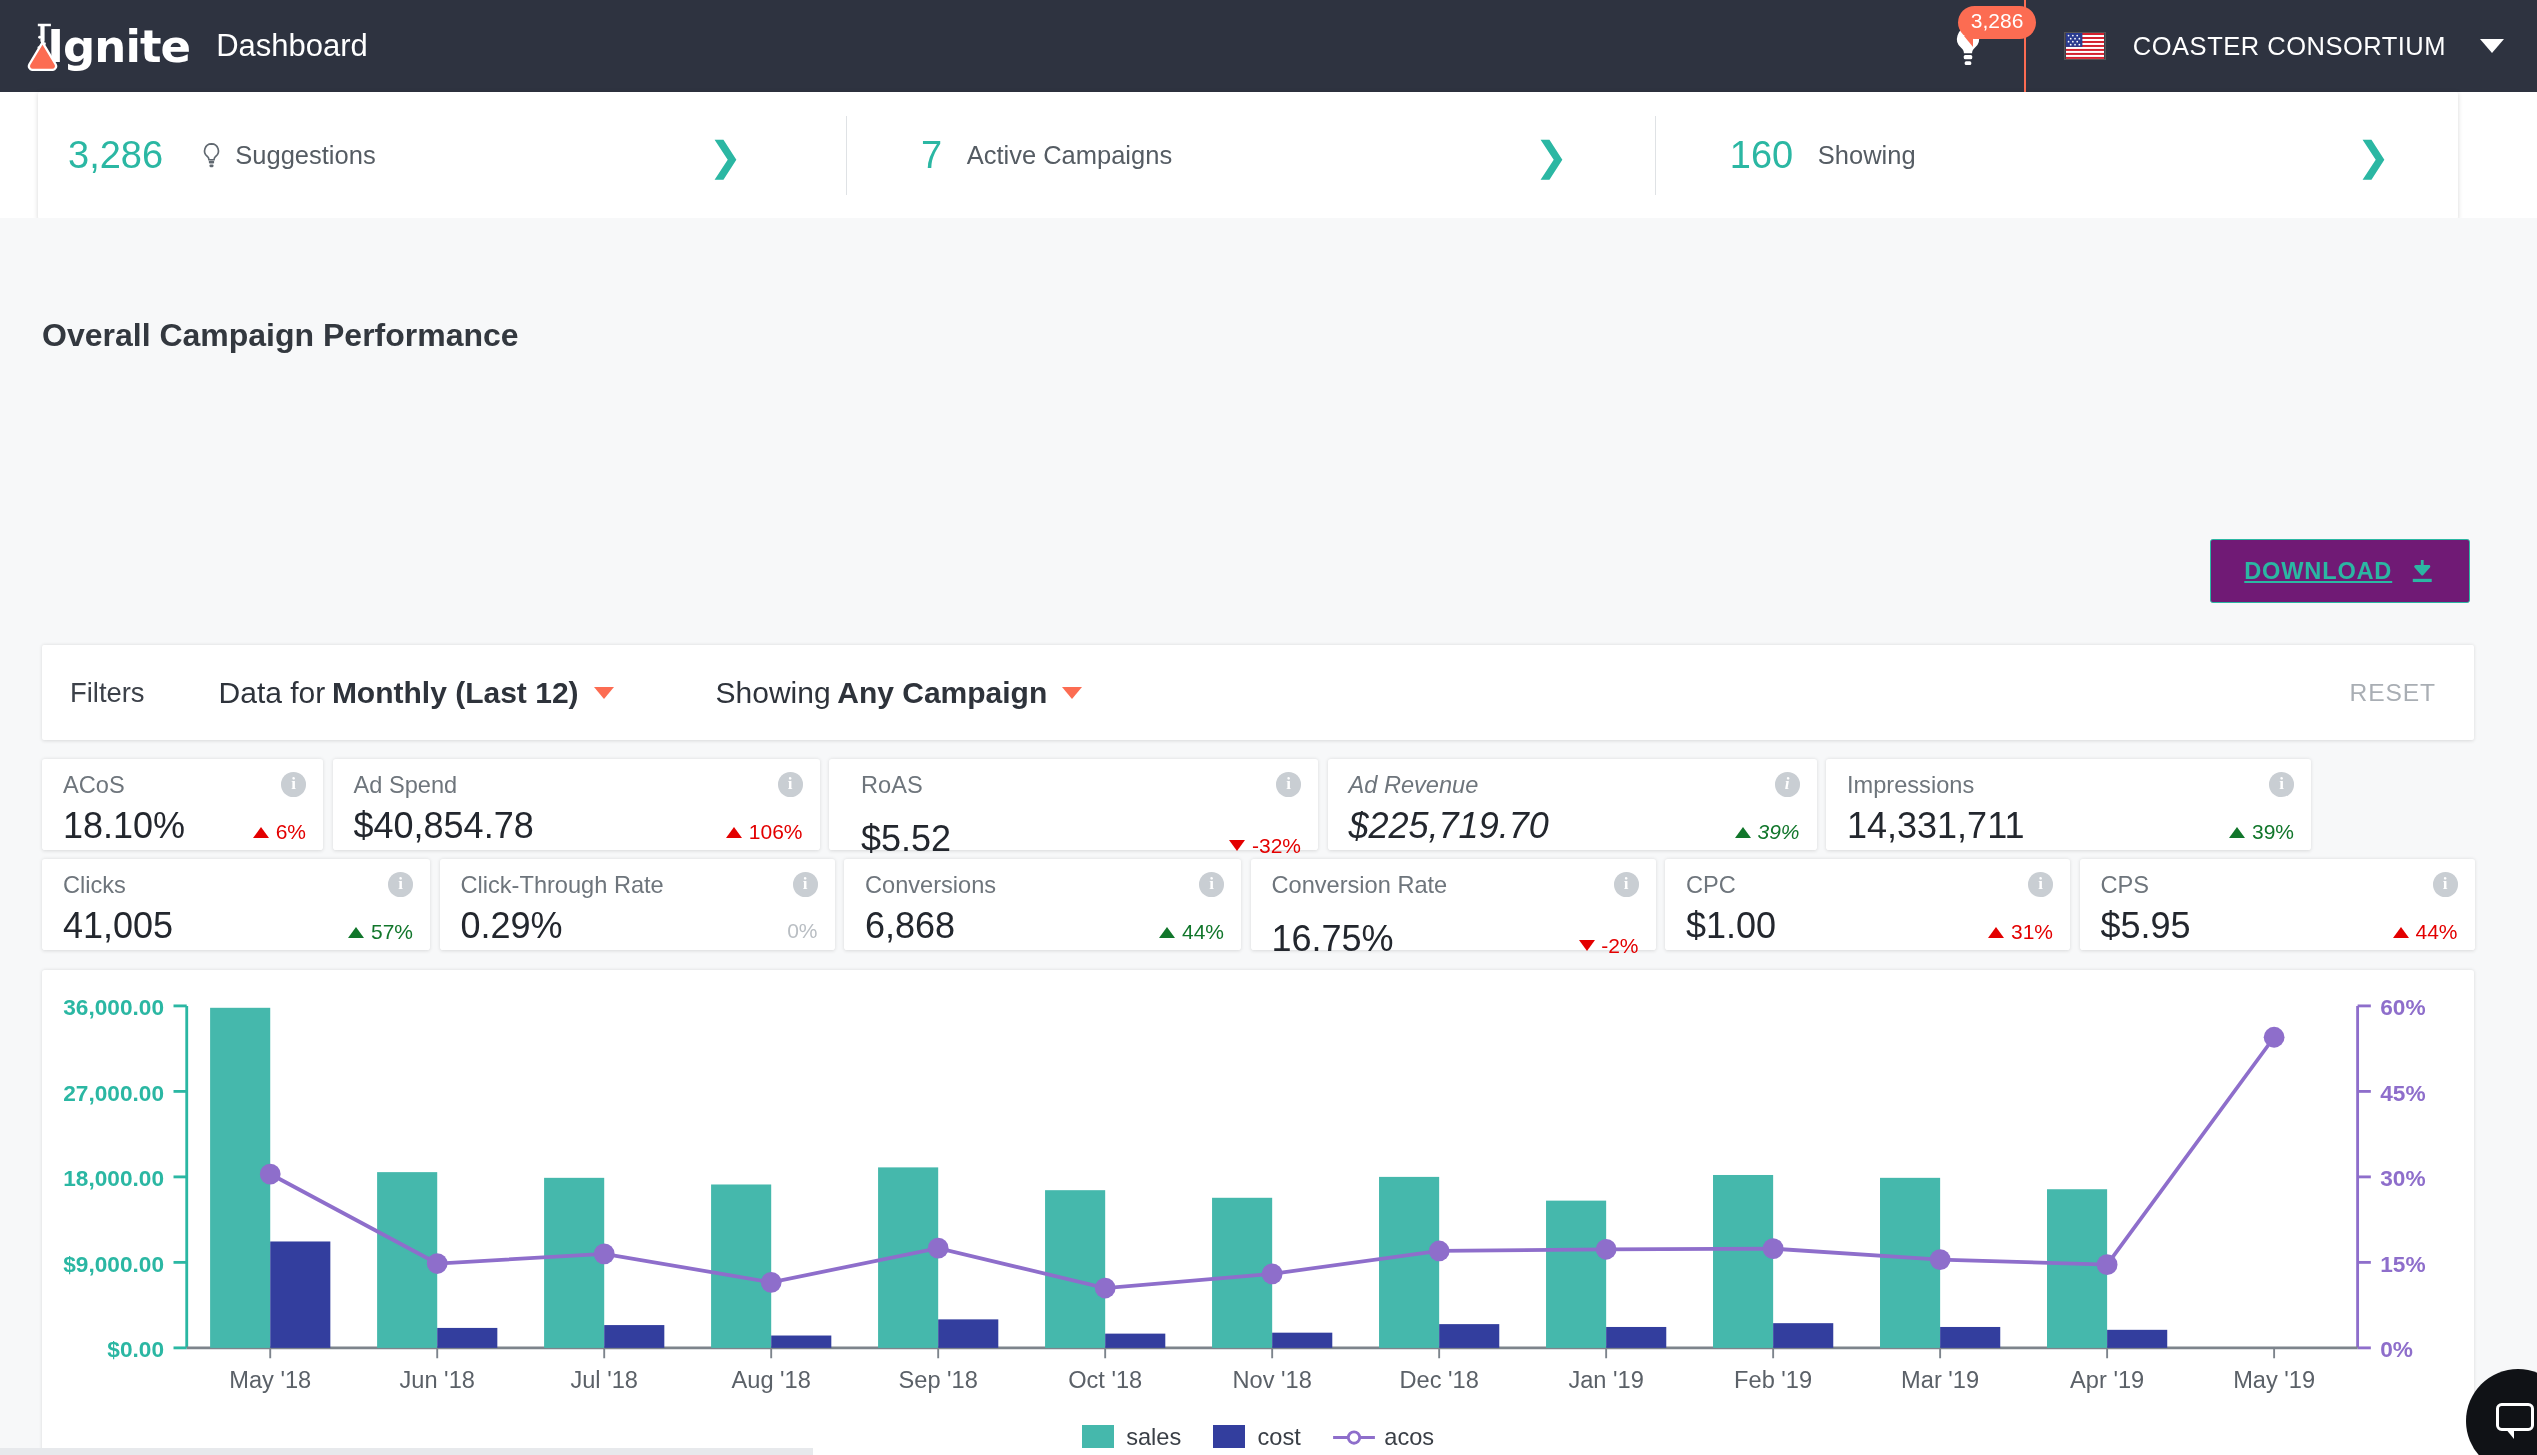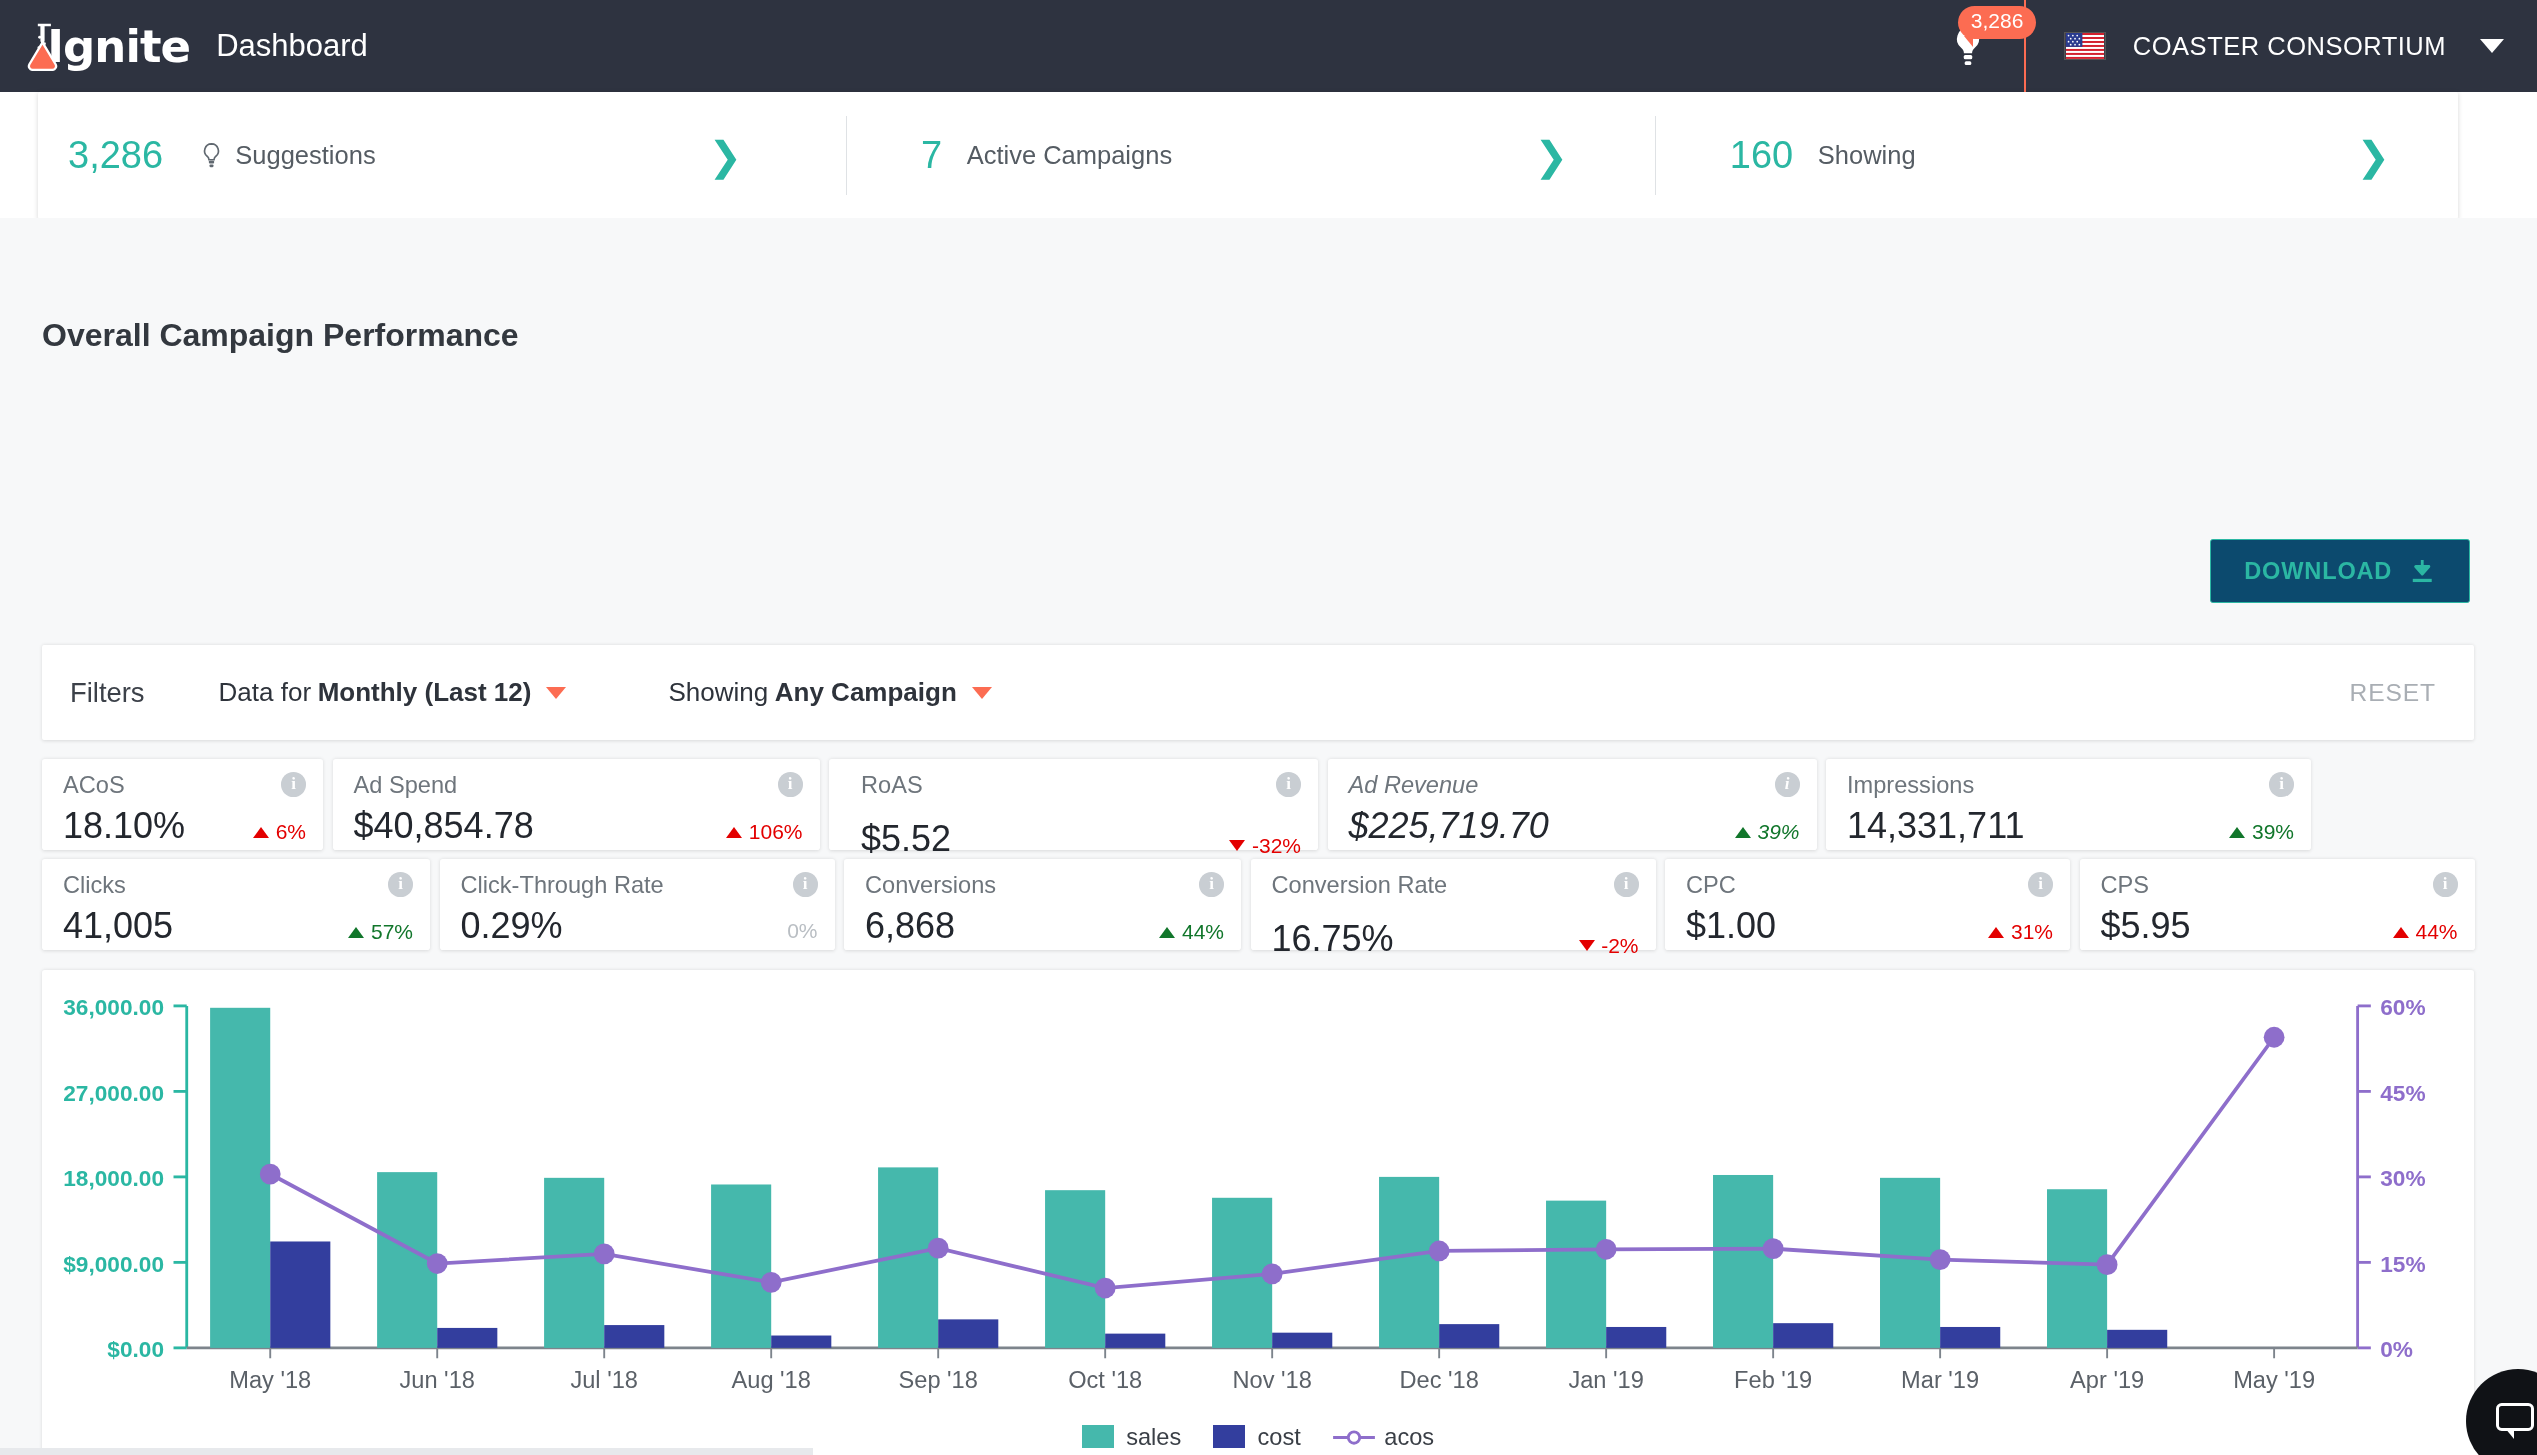--- a/index.html
+++ b/index.html
@@ -72,33 +72,33 @@
     position:absolute; left:0; top:218px; width:2538px; height:1238px;
     background:#f7f8f9;
   }
   #perf-header {
     position:absolute; left:42px; top:99px; width:2458px; display:flex; align-items:center;
   }
   #perf-title { font-size:32px; color:#33383f;font-weight:bold; }
   #download-btn {
     position:absolute; left: 2210px; top: 321px;
     width: 260px; height: 64px; border: 1.9px solid #2bb7a3; border-radius:2.8px;
-    background: #0c4a6e; display:flex; align-items:center; justify-content:center;
-    color:#2bb7a3; font-size: 23.6px; font-weight: bold; letter-spacing:0.8px; cursor:pointer;
+    background: #701a75; display:flex; align-items:center; justify-content:center;
+    color:#2bb7a3; font-size: 23.6px; font-weight: bold; letter-spacing:0.8px; cursor:pointer;text-decoration:underline;
   }
   .dl-icon { margin-left: 17px; display:inline-flex; }
 
   
   #filters {
     position:absolute; left:42px; top:427px; width:2432px; height:95px;
     background:#fff; box-shadow:0 0.9px 3.8px rgba(0,0,0,.12); display:flex; align-items:center;
     border-radius:1.9px;
   }
   #filters-label { font-size:27.4px; color:#3c4149; margin-left: 28px; }
-  .filter-item { display:flex; align-items:center; font-size:26px; color:#2e333b; }
+  .filter-item { display:flex; align-items:center; font-size:30px; color:#2e333b; }
   .filter-item b { font-weight:bold; margin-left:6.6px; }
   .caret-red {
     width:0;height:0;border-left:10.4px solid transparent;border-right:10.4px solid transparent;
     border-top:12.3px solid #fc6c52; margin-left:15px;
   }
   #reset-btn {
     margin-left:auto; margin-right: 38px; color:#a9aeb4; font-size:24.6px;
     letter-spacing:0.9px; cursor:pointer;
   }
 

